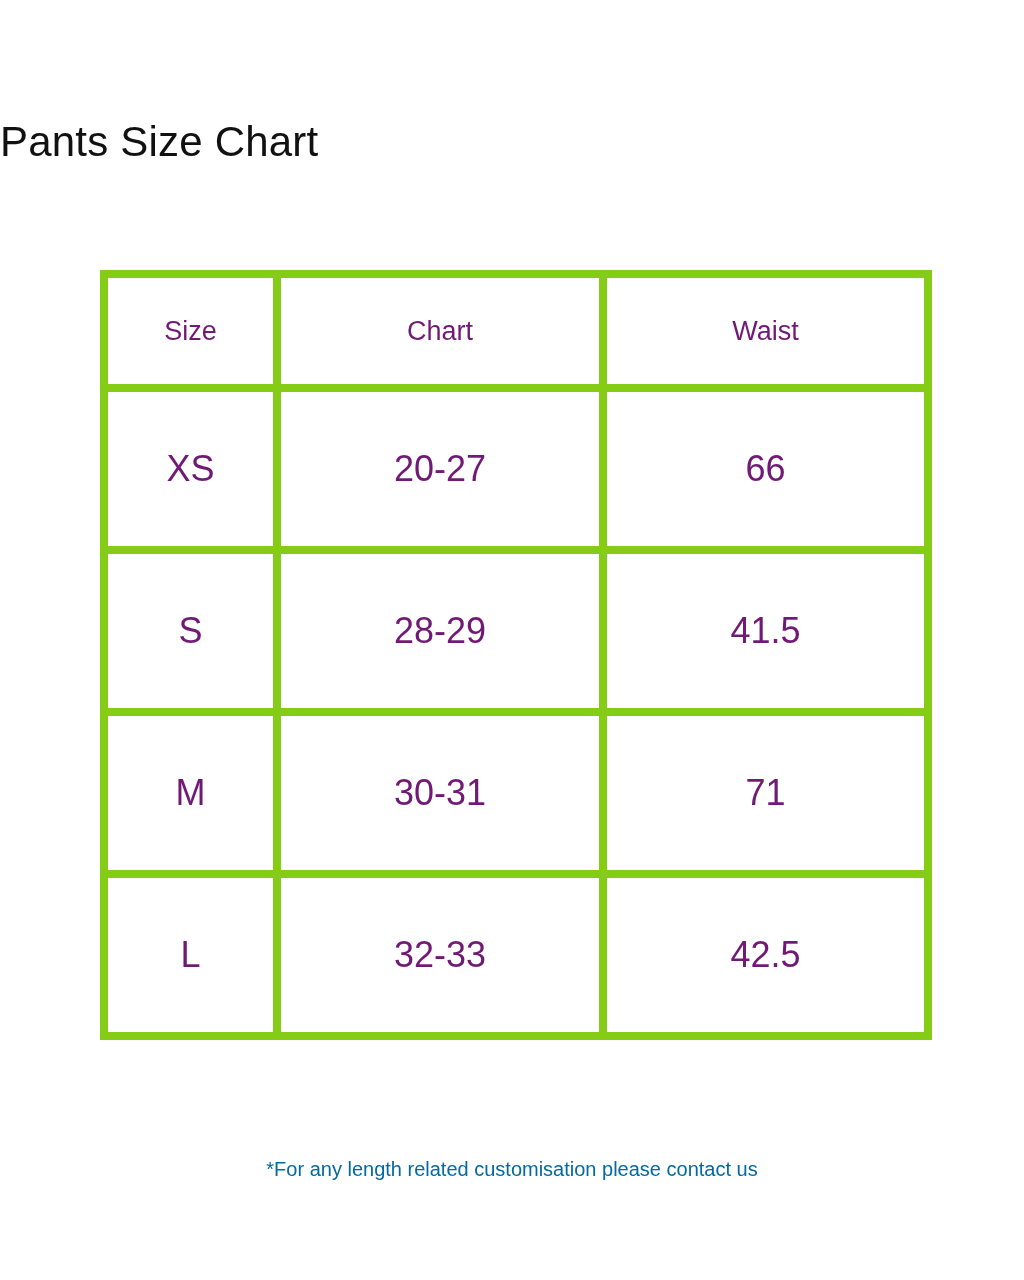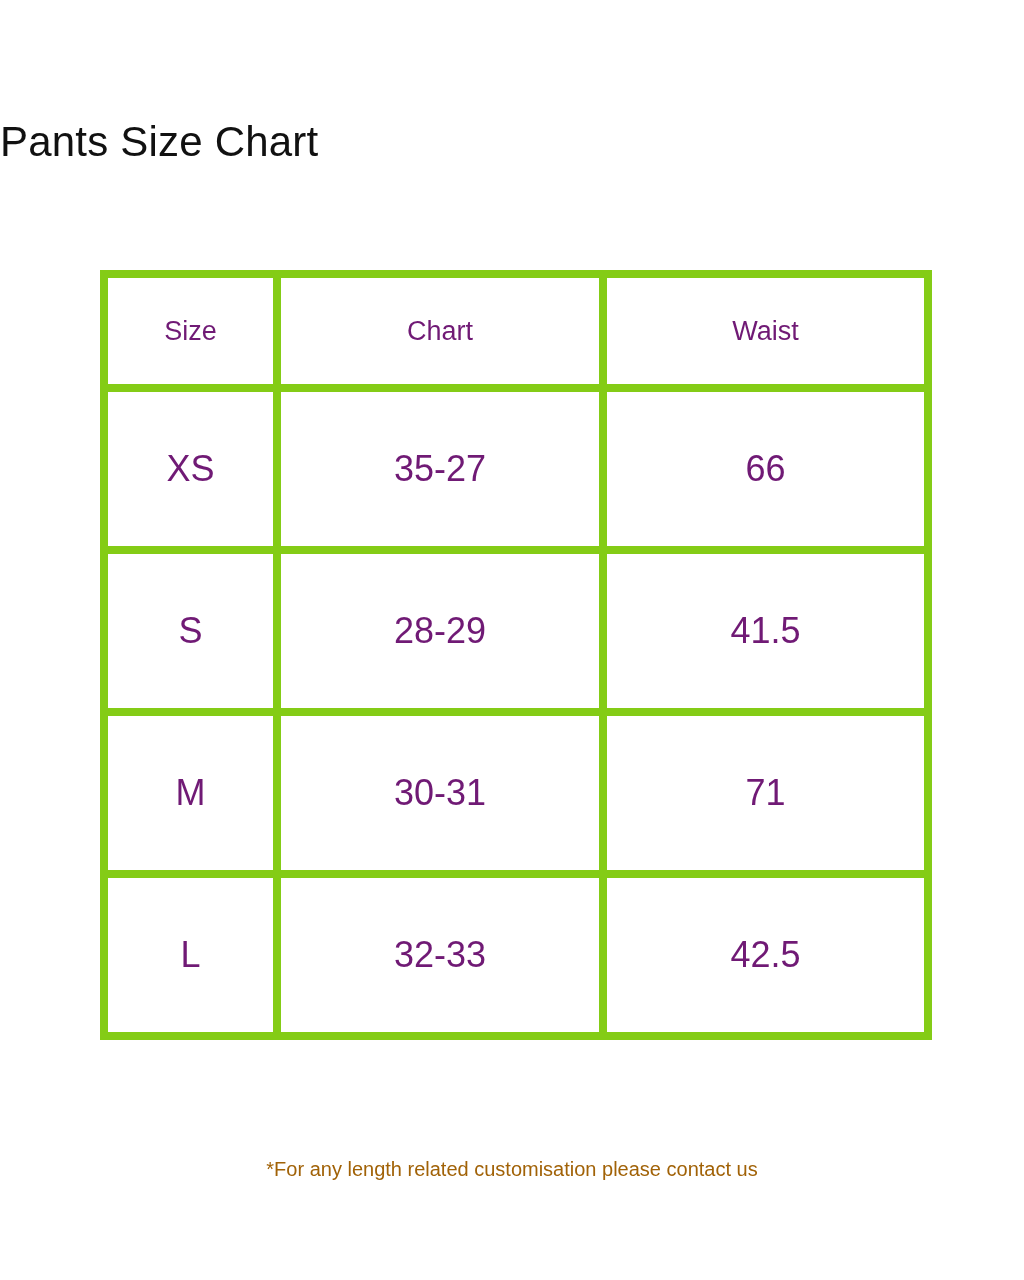--- a/index.html
+++ b/index.html
@@ -62,21 +62,21 @@
   table.size-chart col.c1 { width: 173px; }
   table.size-chart col.c2 { width: 326px; }
   table.size-chart col.c3 { width: 325px; }
   .footnote {
     position: absolute;
     top: 1158px;
     left: 0;
     width: 1024px;
     text-align: center;
     font-size: 20px;
-    color: #a16207;
+    color: #0369a1;
   }
 </style>
 </head>
 <body>
 
 <div class="page">
 
   <div class="title">Pants Size Chart</div>
 
   <div class="table-wrap">
@@ -89,21 +89,21 @@
       <thead>
         <tr>
           <th>Size</th>
           <th>Chart</th>
           <th>Waist</th>
         </tr>
       </thead>
       <tbody>
         <tr>
           <td>XS</td>
-          <td>35-27</td>
+          <td>20-27</td>
           <td>66</td>
         </tr>
         <tr>
           <td>S</td>
           <td>28-29</td>
           <td>41.5</td>
         </tr>
         <tr>
           <td>M</td>
           <td>30-31</td>

